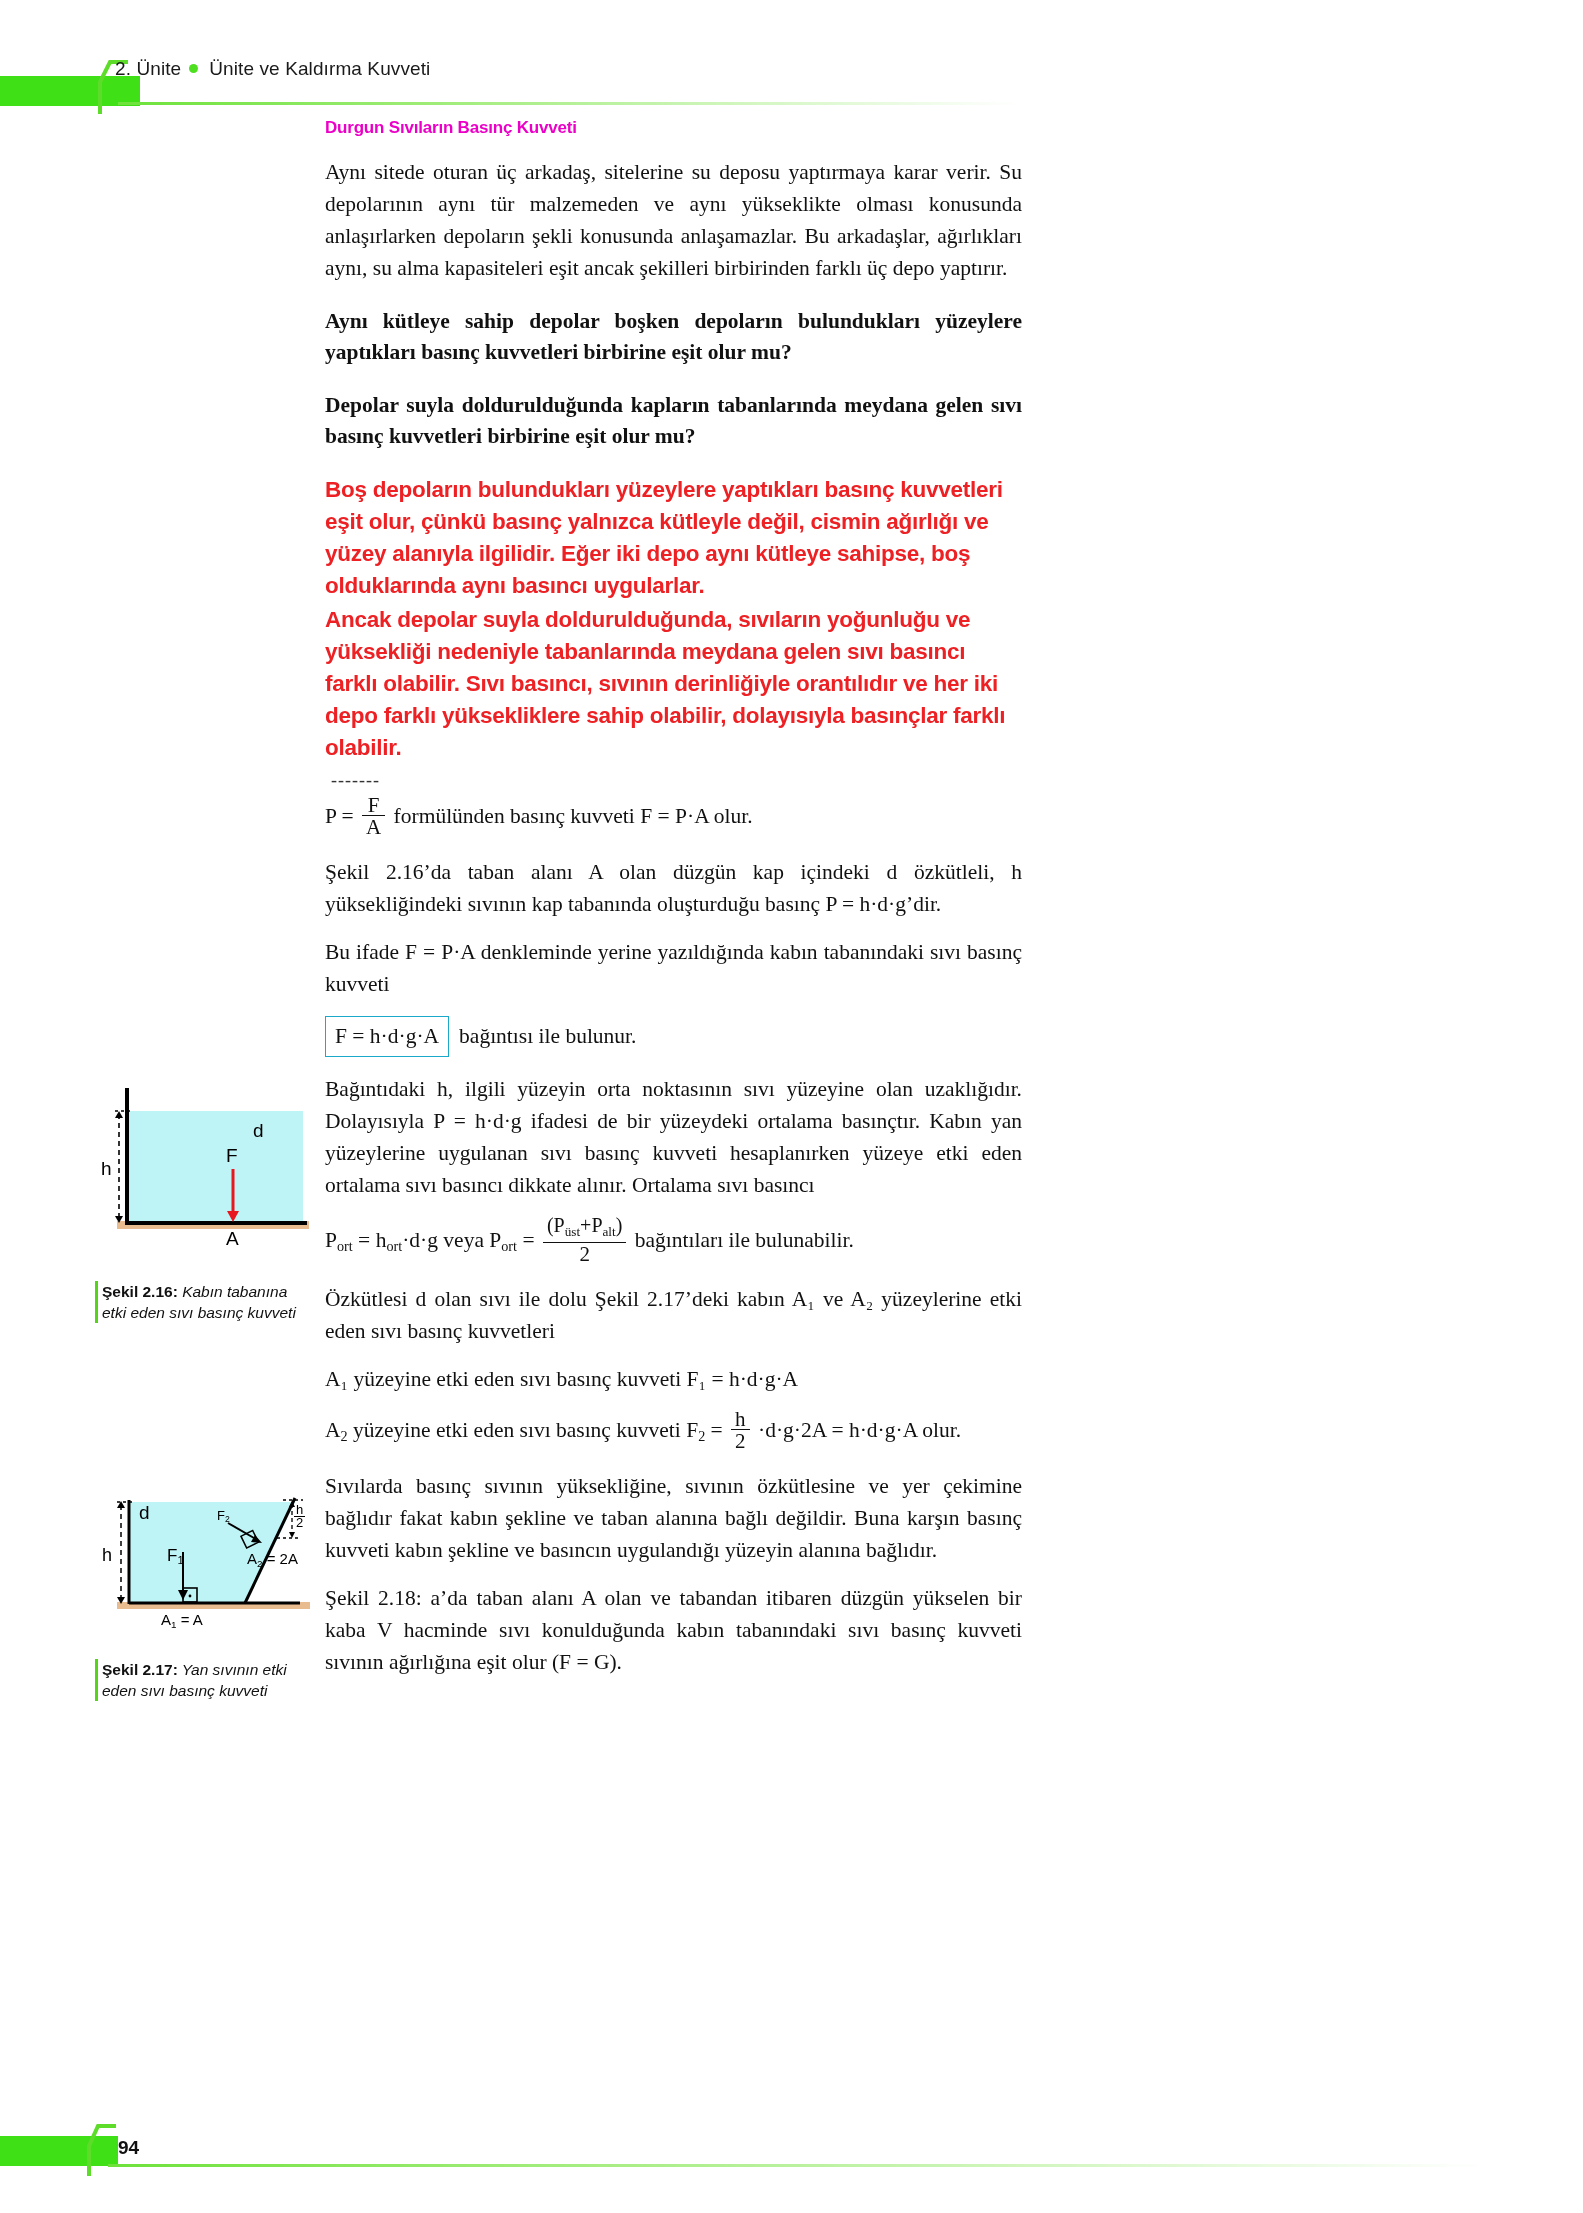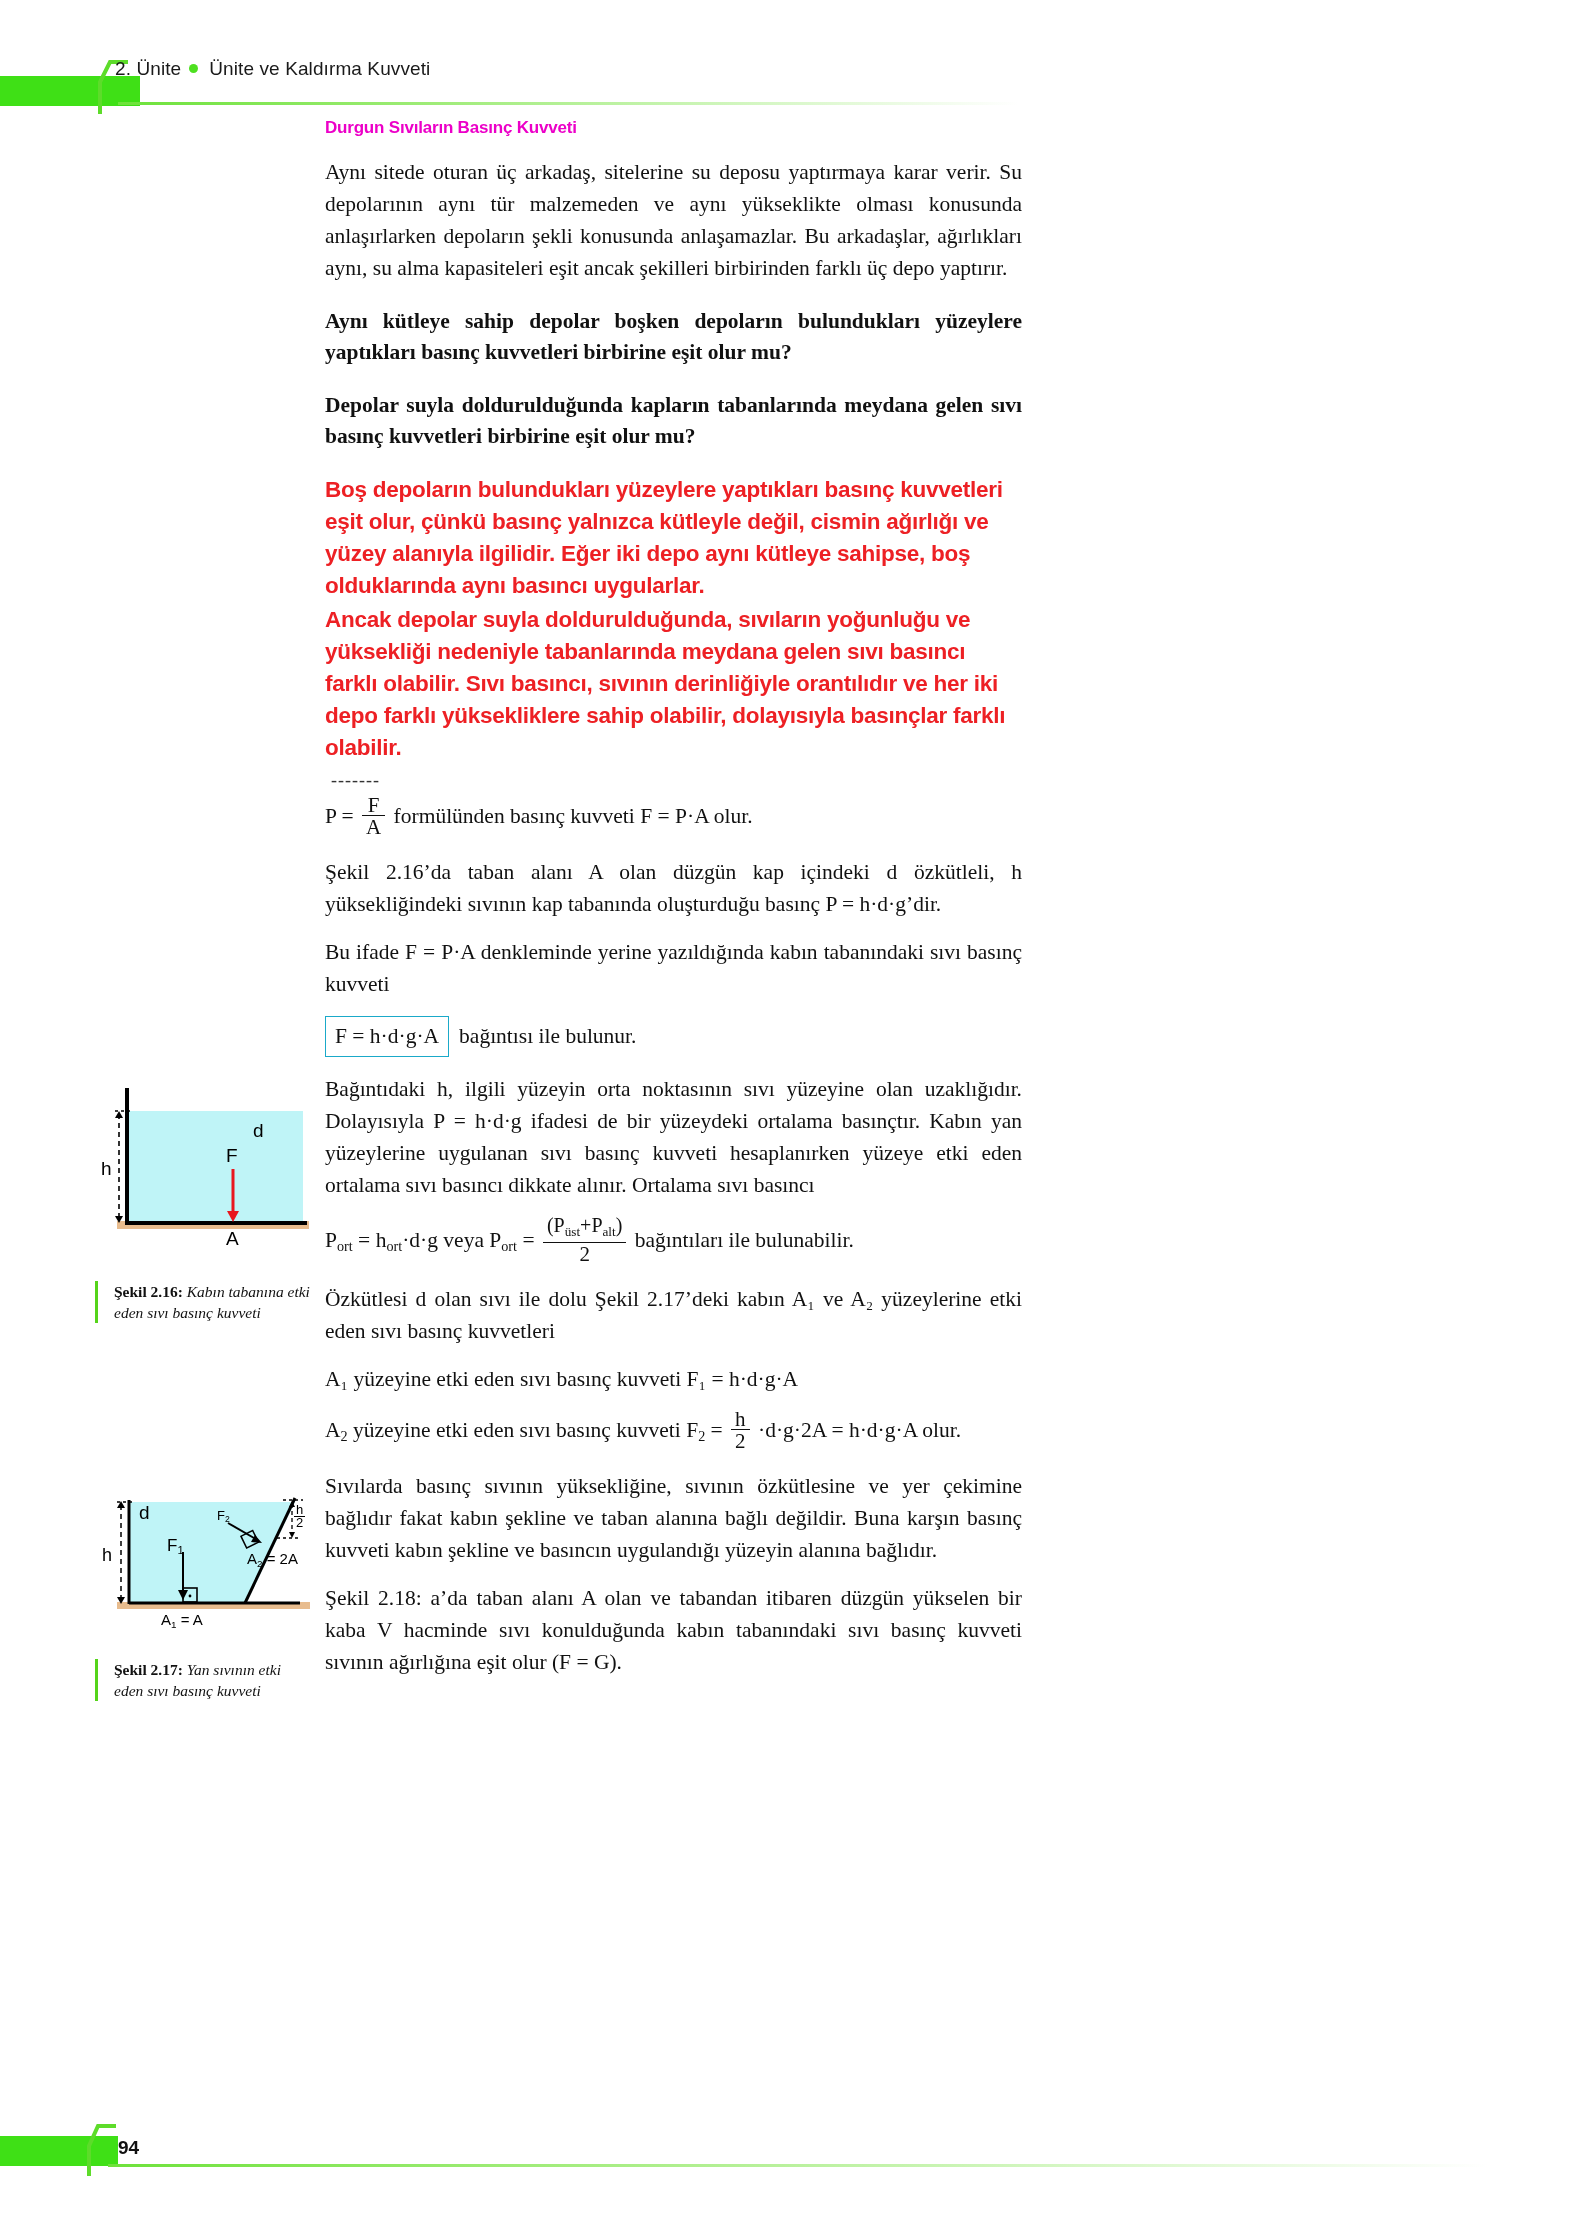--- a/index.html
+++ b/index.html
@@ -72,23 +72,23 @@
   .frac .den{display:block;padding:0 4px;font-size:21px;line-height:22px;border-top:1.4px solid #111;}
   .fbox{
     display:inline-block;border:1.6px solid #1aa9c9;
     padding:3px 9px 4px 9px;font-size:21.5px;margin-right:10px;
   }
   sub{font-size:.66em;vertical-align:-.28em;}
 
   
   .fig{position:absolute;}
   .fig-cap{
-    font-family:Liberation Serif, serif;
+    font-family:Liberation Sans, sans-serif;
     font-size:15.5px;line-height:21px;color:#111;font-style:italic;
-    border-left:3px solid #55d41a;padding-left:16px;width:200px;
+    border-left:3px solid #55d41a;padding-left:4px;width:200px;
   }
   .fig-cap b{font-style:normal;font-weight:bold;}
 
   
   .foot-bar{
     position:absolute;left:0;top:2136px;width:118px;height:30px;background:#3fe016;
   }
   .foot-chev{position:absolute;left:86px;top:2124px;}
   .foot-rule{
     position:absolute;left:108px;top:2164px;width:1380px;height:3px;
@@ -173,21 +173,21 @@
     <path d="M88 110 l-5 -10 h10 z" fill="#000"></path>
     <rect x="88" y="98" width="14" height="14" fill="none" stroke="#000" stroke-width="1.6"></rect>
     <circle cx="95" cy="106" r="1.4" fill="#000"></circle>
 
     <line x1="133" y1="33" x2="159" y2="48" stroke="#000" stroke-width="2"></line>
     <path d="M167 53 l-11 -1 l4 -7 z" fill="#000"></path>
     <rect x="148" y="43" width="13" height="13" fill="none" stroke="#000" stroke-width="1.5" transform="rotate(-26 154 49)"></rect>
   </svg>
   <div style="position:absolute;left:7px;top:55px;font-family:'Liberation Sans',sans-serif;font-size:18px;">h</div>
   <div style="position:absolute;left:44px;top:12px;font-family:'Liberation Sans',sans-serif;font-size:19px;">d</div>
-  <div style="position:absolute;left:72px;top:46px;font-family:'Liberation Sans',sans-serif;font-size:17px;">
+  <div style="position:absolute;left:72px;top:56px;font-family:'Liberation Sans',sans-serif;font-size:17px;">
     <span>F</span><sub>1</sub>
   </div>
   <div style="position:absolute;left:122px;top:18px;font-family:'Liberation Sans',sans-serif;font-size:13px;">
     <span>F</span><sub>2</sub>
   </div>
   <div style="position:absolute;left:199px;top:14px;font-family:'Liberation Sans',sans-serif;font-size:13px;text-align:center;line-height:12px;">
     <span>h</span><br>
     <span style="border-top:1px solid #000;display:inline-block;padding:0 2px;">2</span>
   </div>
   <div style="position:absolute;left:152px;top:60px;font-family:'Liberation Sans',sans-serif;font-size:15px;">

